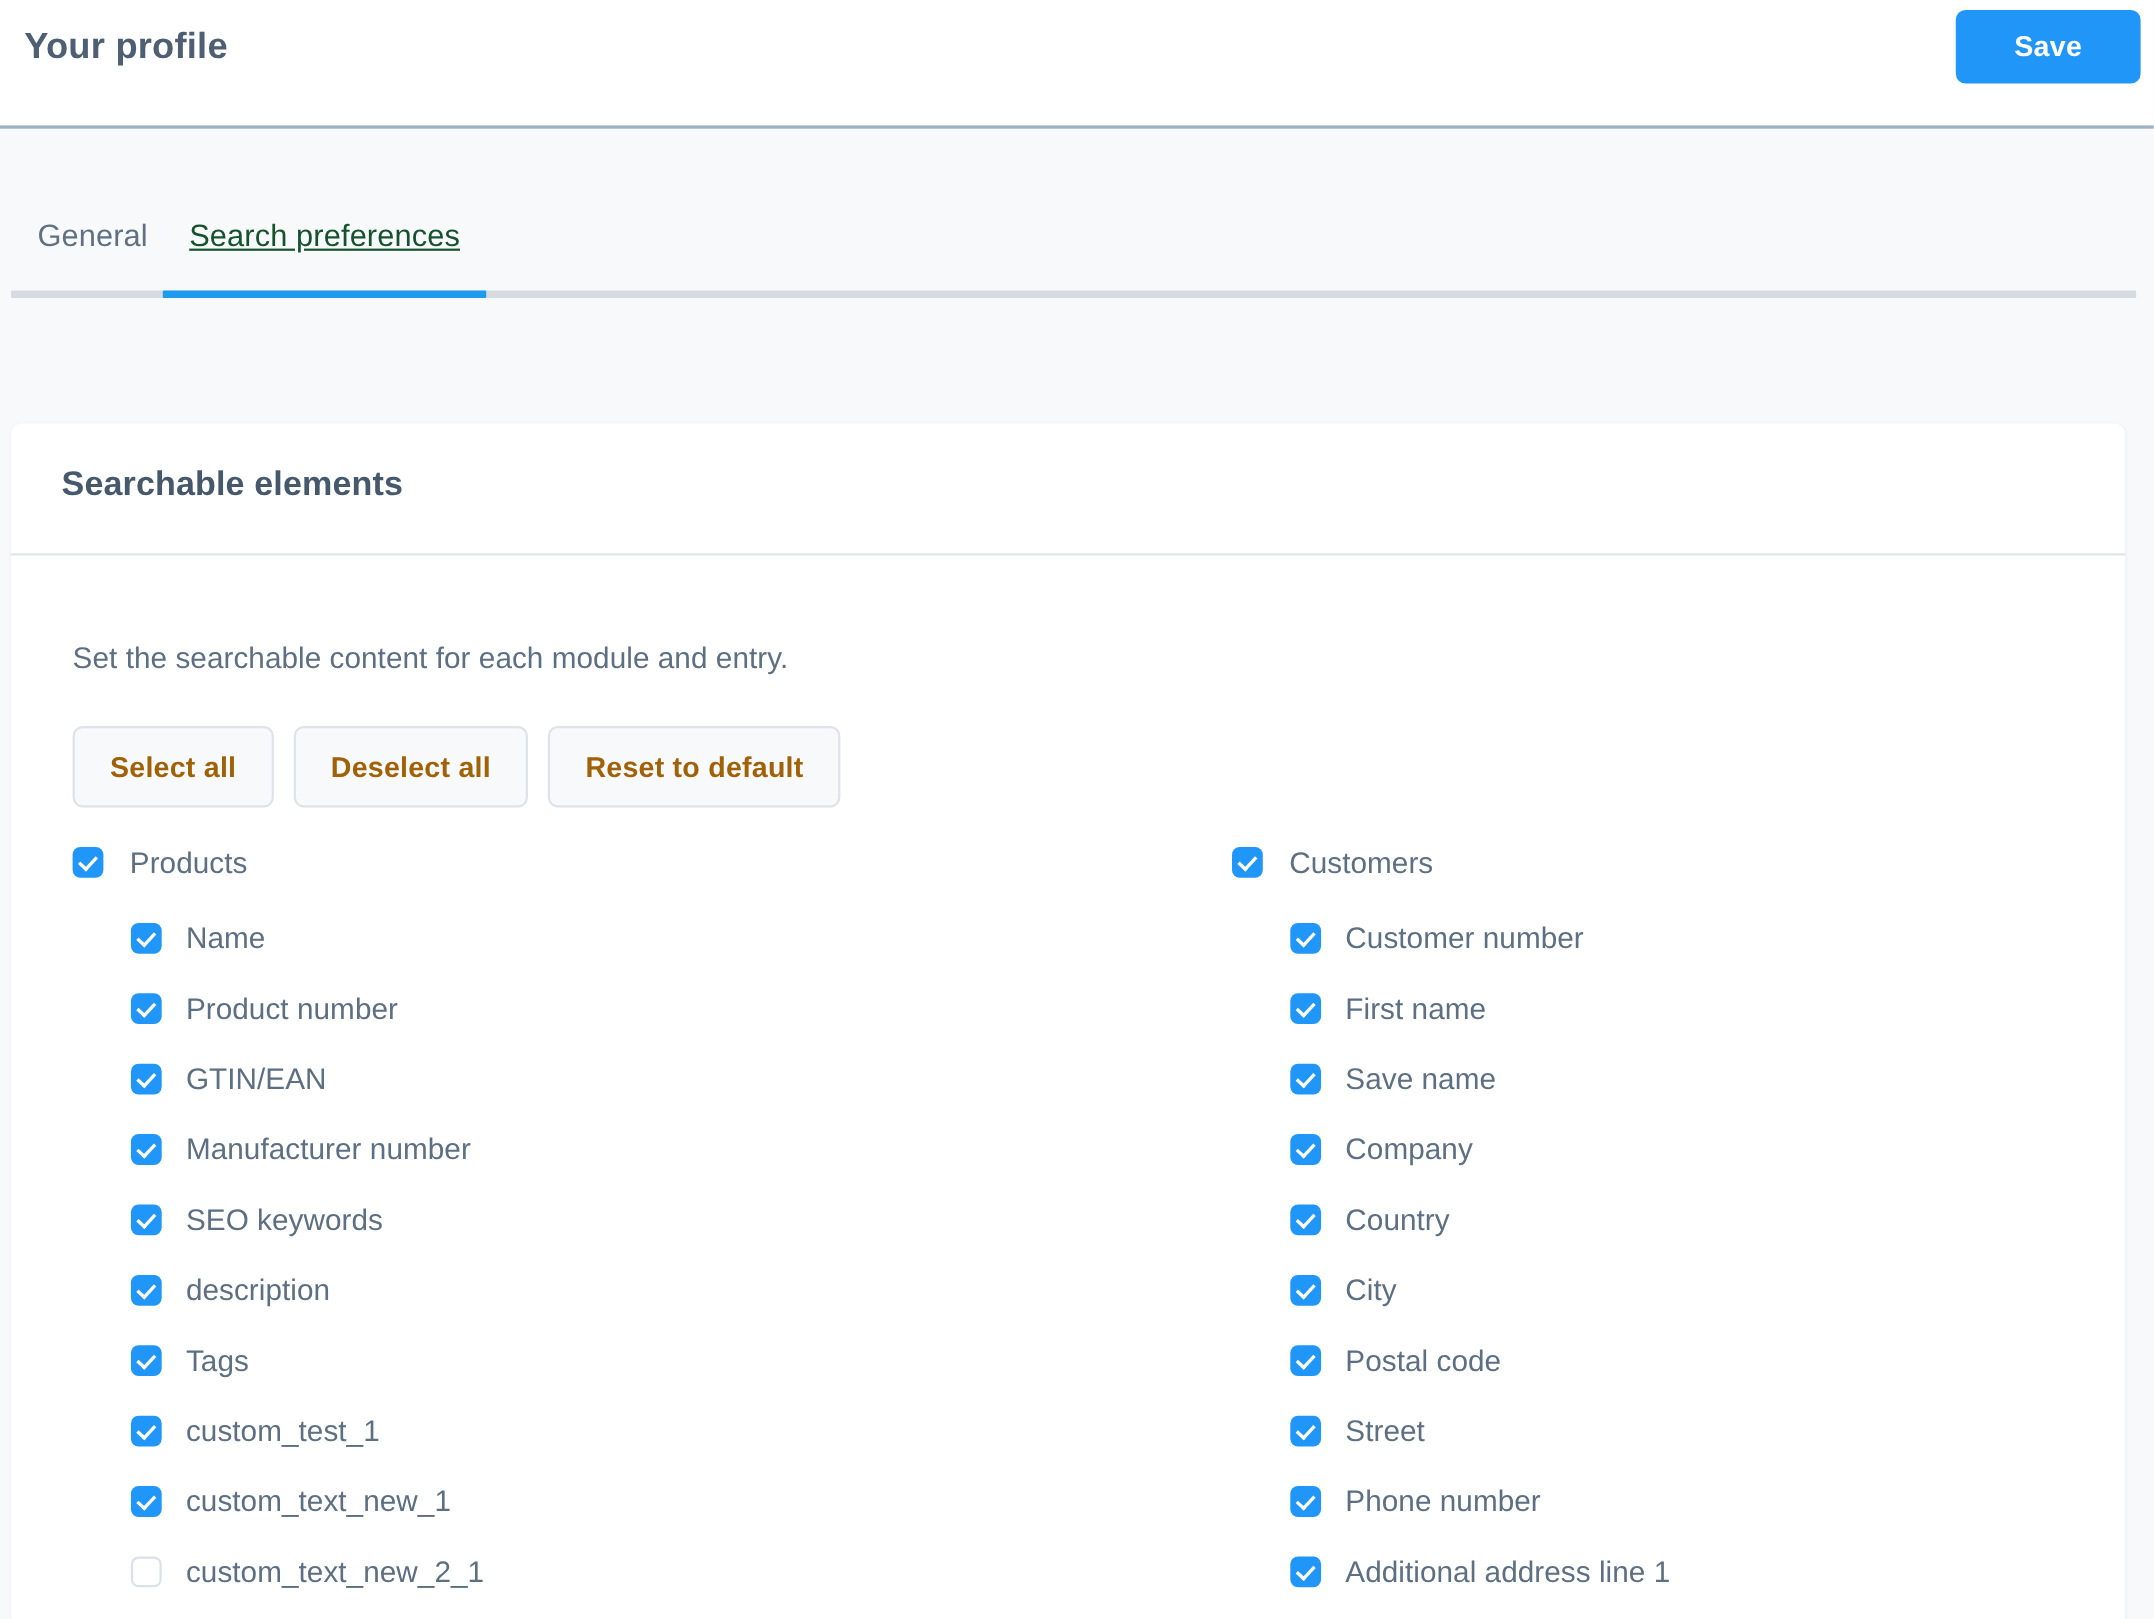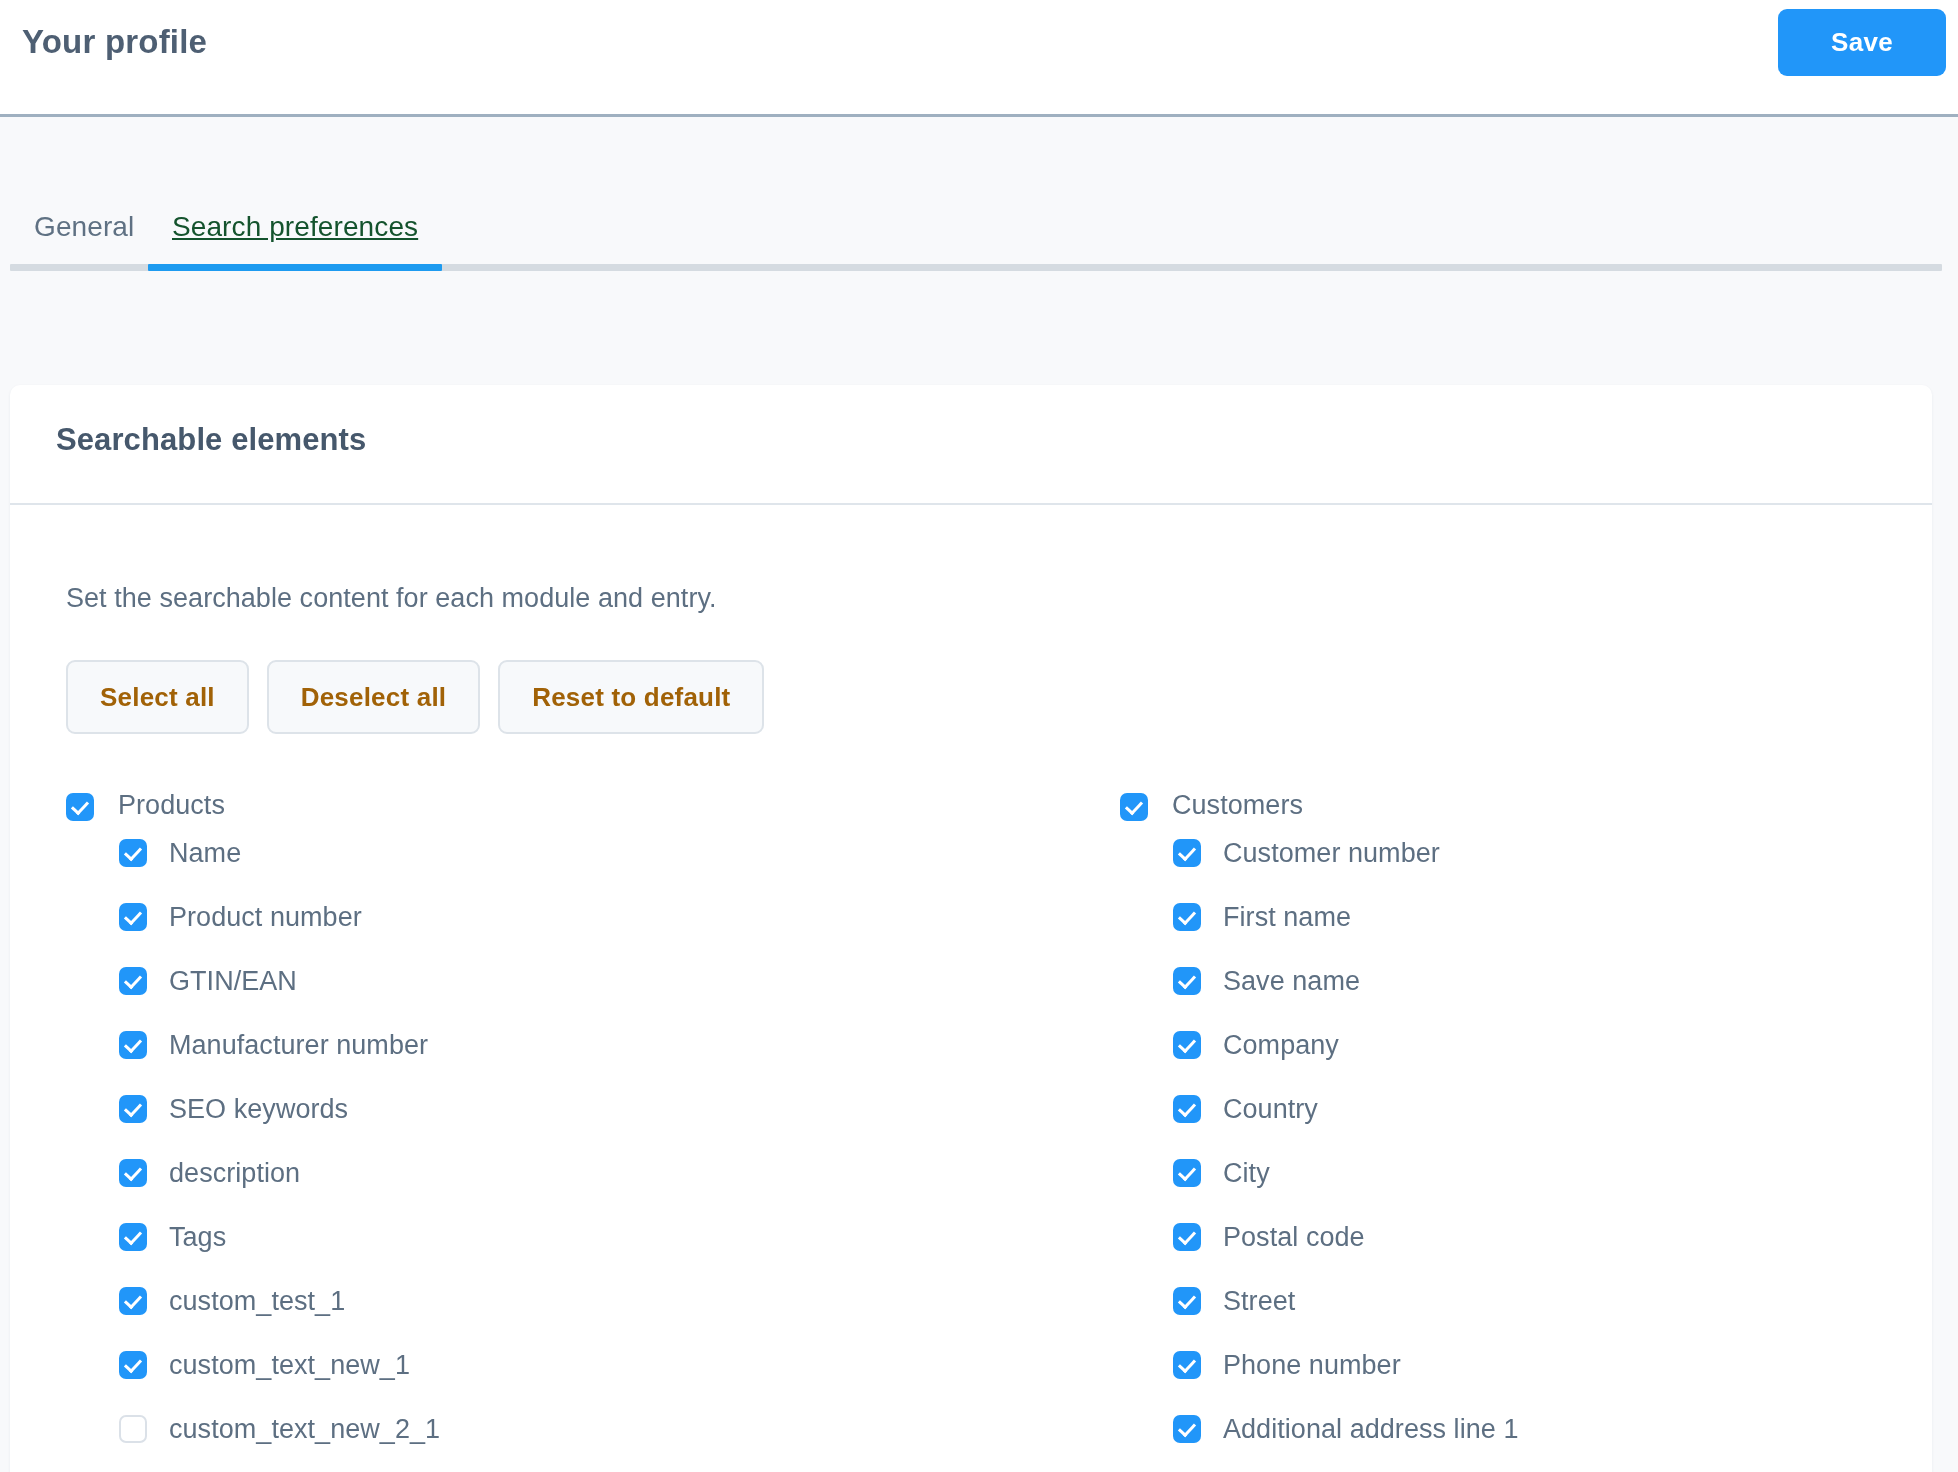--- a/index.html
+++ b/index.html
@@ -67,21 +67,21 @@
     position: absolute;
     left: 10px;
     top: 114px;
     width: 1932px;
     height: 7px;
     background: #d5dbe1;
     border-radius: 1px;
   }
   .tab {
     position: absolute;
-    top: 32px;
+    top: 20px;
     height: 90px;
     font-size: 28px;
     color: #5f7183;
     background: none;
     border: none;
     font-family: "Liberation Sans", sans-serif;
     cursor: pointer;
     padding: 0;
     letter-spacing: 0.1px;
   }
@@ -169,21 +169,21 @@
   }
   .column {
     width: 1110px;
     box-sizing: border-box;
   }
   .column.col-right {
     width: 812px;
   }
   .group-row {
     display: flex;
-    align-items: flex-end;
+    align-items: flex-start;
     height: 51px;
     padding-left: 56px;
   }
   .child-row {
     display: flex;
     align-items: center;
     height: 64px;
     padding-left: 109px;
   }
   .col-right .group-row { padding-left: 0px; }

